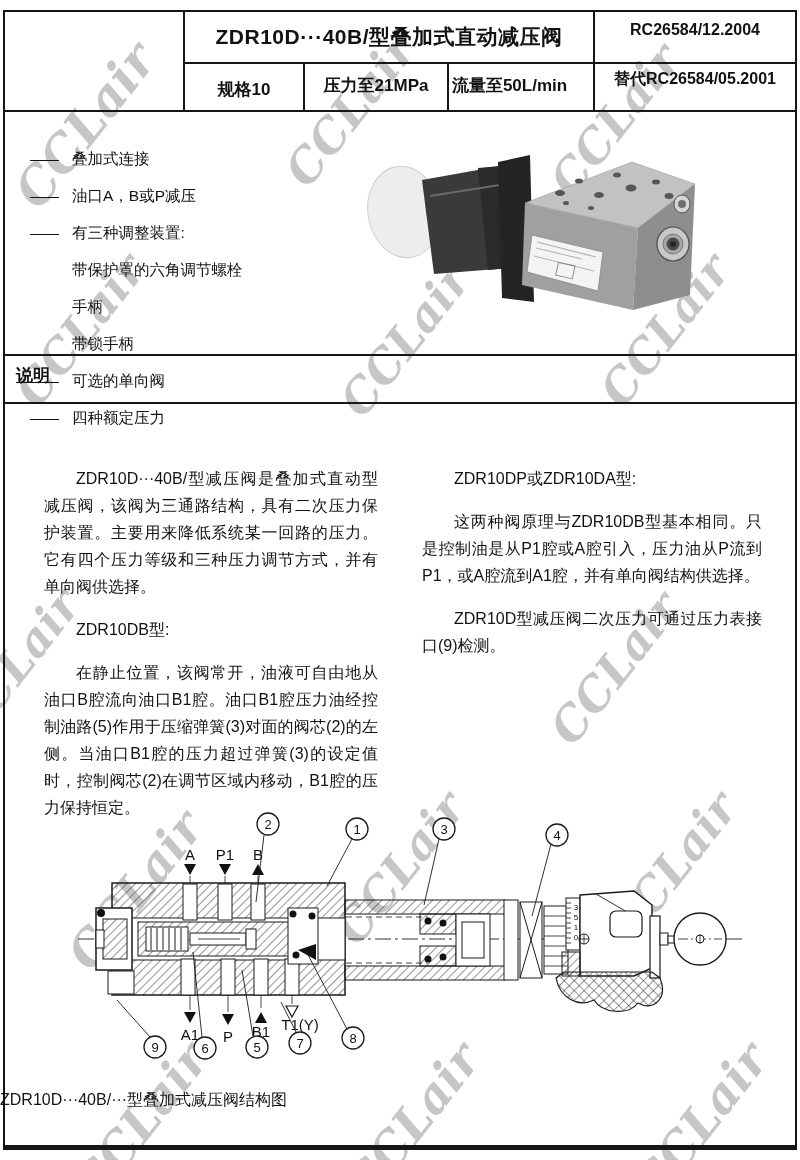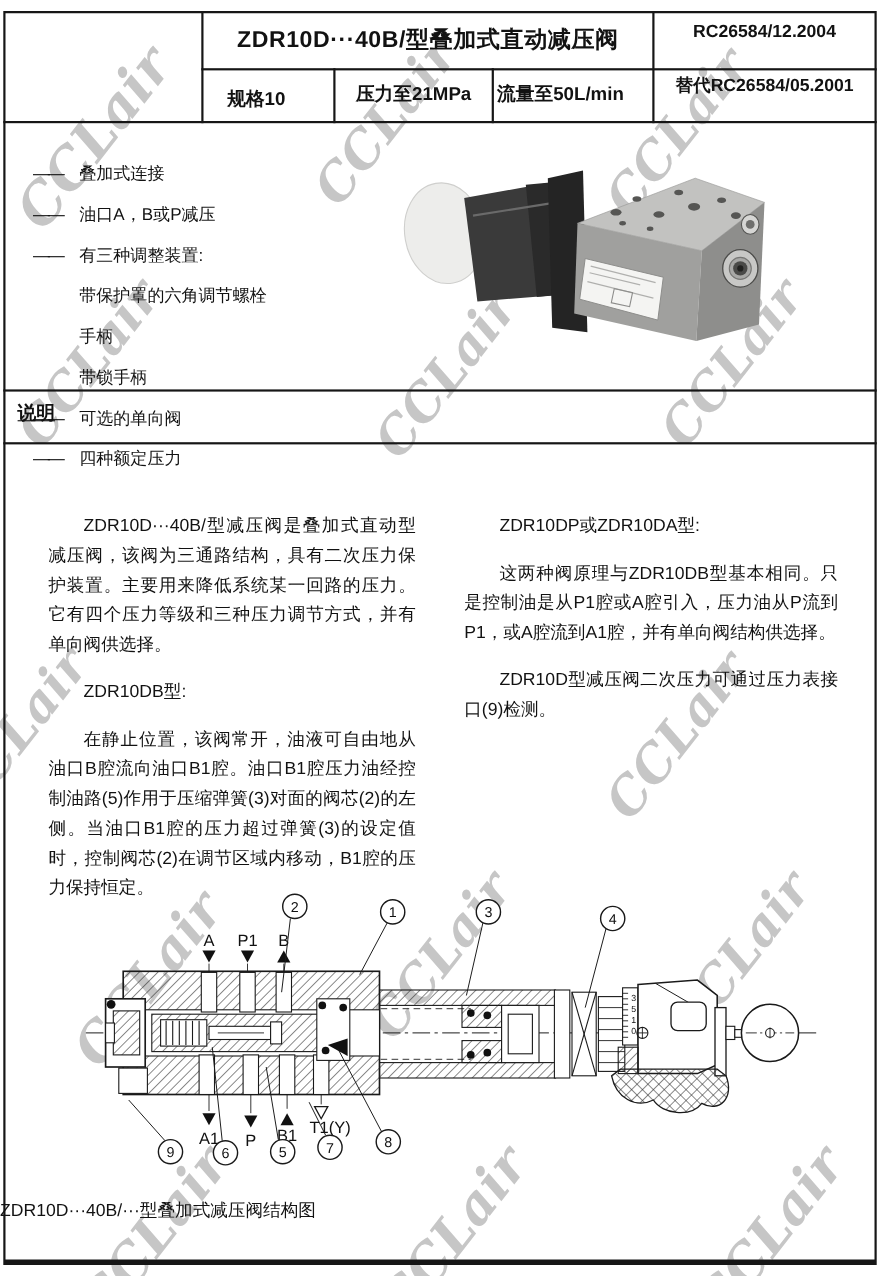--- a/index.html
+++ b/index.html
@@ -70,21 +70,21 @@
 <div class="line" style="left:303px;top:62px;width:2px;height:50px"></div>
 <div class="line" style="left:447px;top:62px;width:2px;height:50px"></div>
 <div class="line" style="left:593px;top:10px;width:2px;height:102px"></div>
 <div class="line" style="left:183px;top:62px;width:614px;height:2px"></div>
 <div class="line" style="left:3px;top:110px;width:794px;height:2px"></div>
 <div class="line" style="left:3px;top:354px;width:794px;height:2px"></div>
 <div class="line" style="left:3px;top:402px;width:794px;height:2px"></div>
 
 <div class="cell title" style="left:185px;top:12px;width:408px;height:50px">ZDR10D···40B/型叠加式直动减压阀</div>
 <div class="cell small" style="left:595px;top:12px;width:200px;height:37px">RC26584/12.2004</div>
-<div class="cell mid" style="left:174px;top:62px;width:118px;height:56px">规格10</div>
+<div class="cell mid" style="left:185px;top:62px;width:118px;height:56px">规格10</div>
 <div class="cell mid" style="left:305px;top:62px;width:142px;height:48px">压力至21MPa</div>
 <div class="cell mid" style="left:449px;top:62px;width:121px;height:48px">流量至50L/min</div>
 <div class="cell small" style="left:595px;top:62px;width:200px;height:34px">替代RC26584/05.2001</div>
 
 <div class="features">
   <div class="feat-row"><span class="feat-prefix">——</span><span>叠加式连接</span></div>
   <div class="feat-row"><span class="feat-prefix">——</span><span>油口A，B或P减压</span></div>
   <div class="feat-row"><span class="feat-prefix">——</span><span>有三种调整装置:</span></div>
   <div class="feat-row"><span class="feat-prefix"></span><span>带保护罩的六角调节螺栓</span></div>
   <div class="feat-row"><span class="feat-prefix"></span><span>手柄</span></div>

